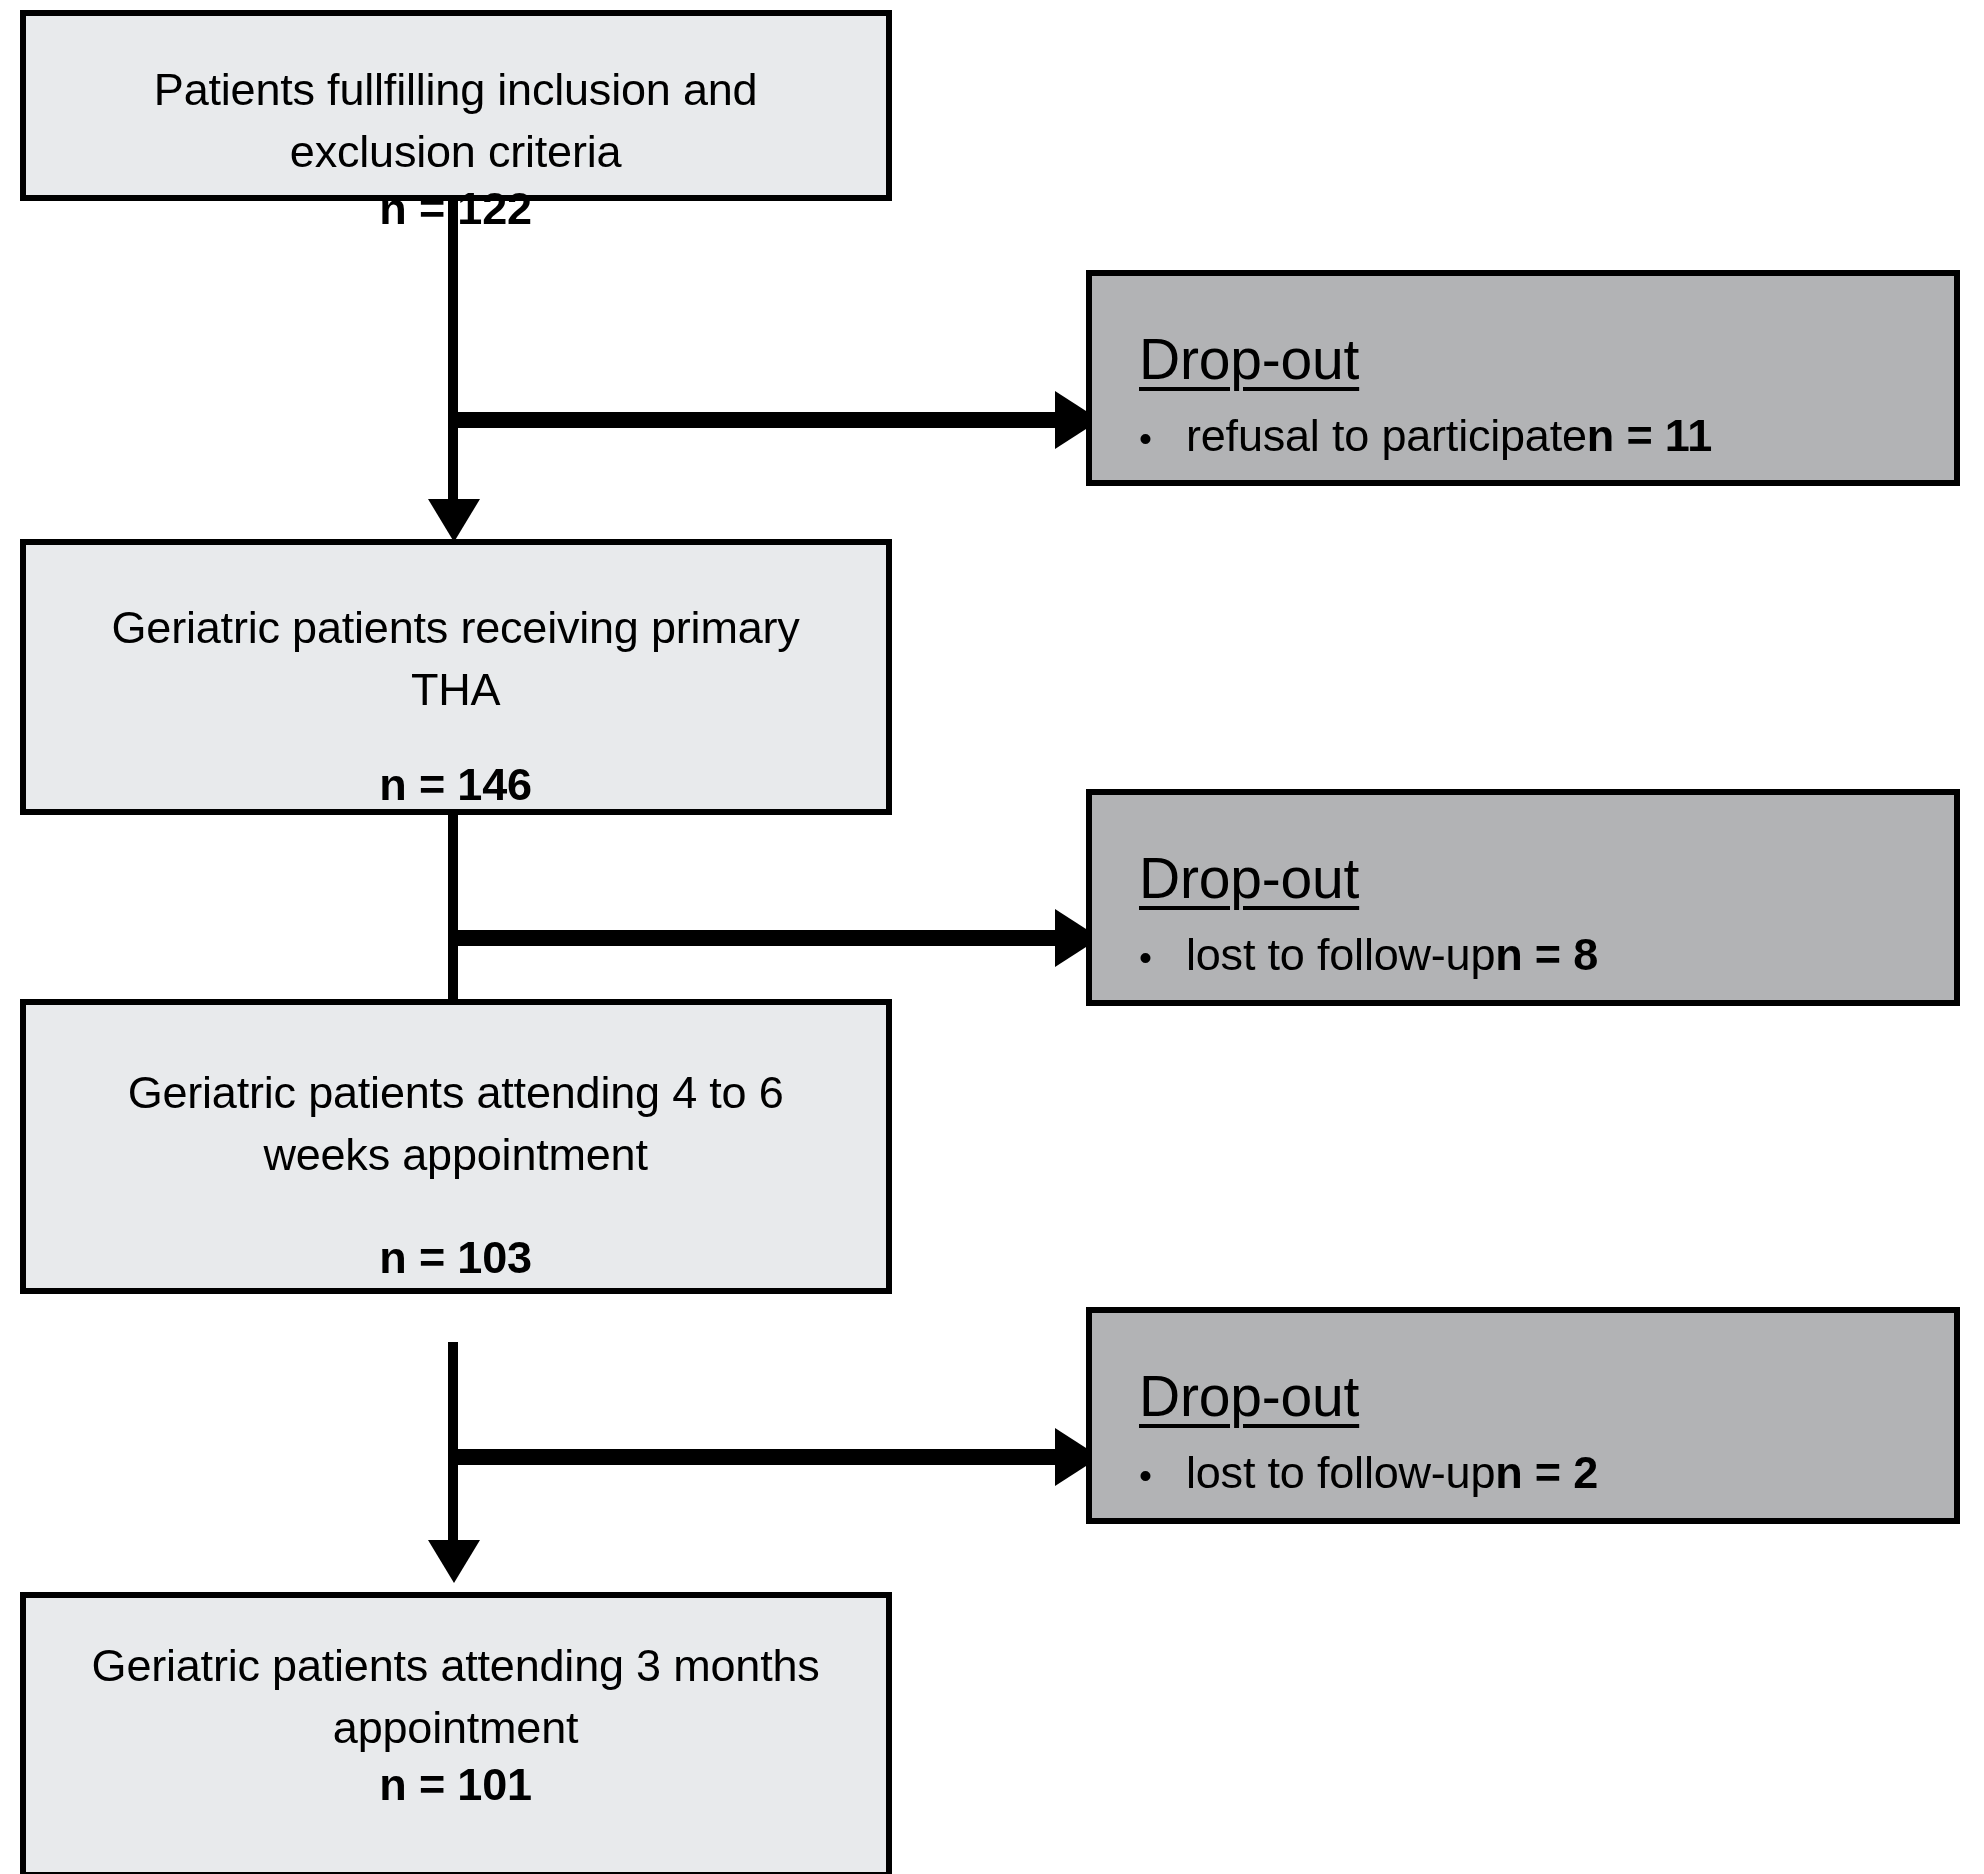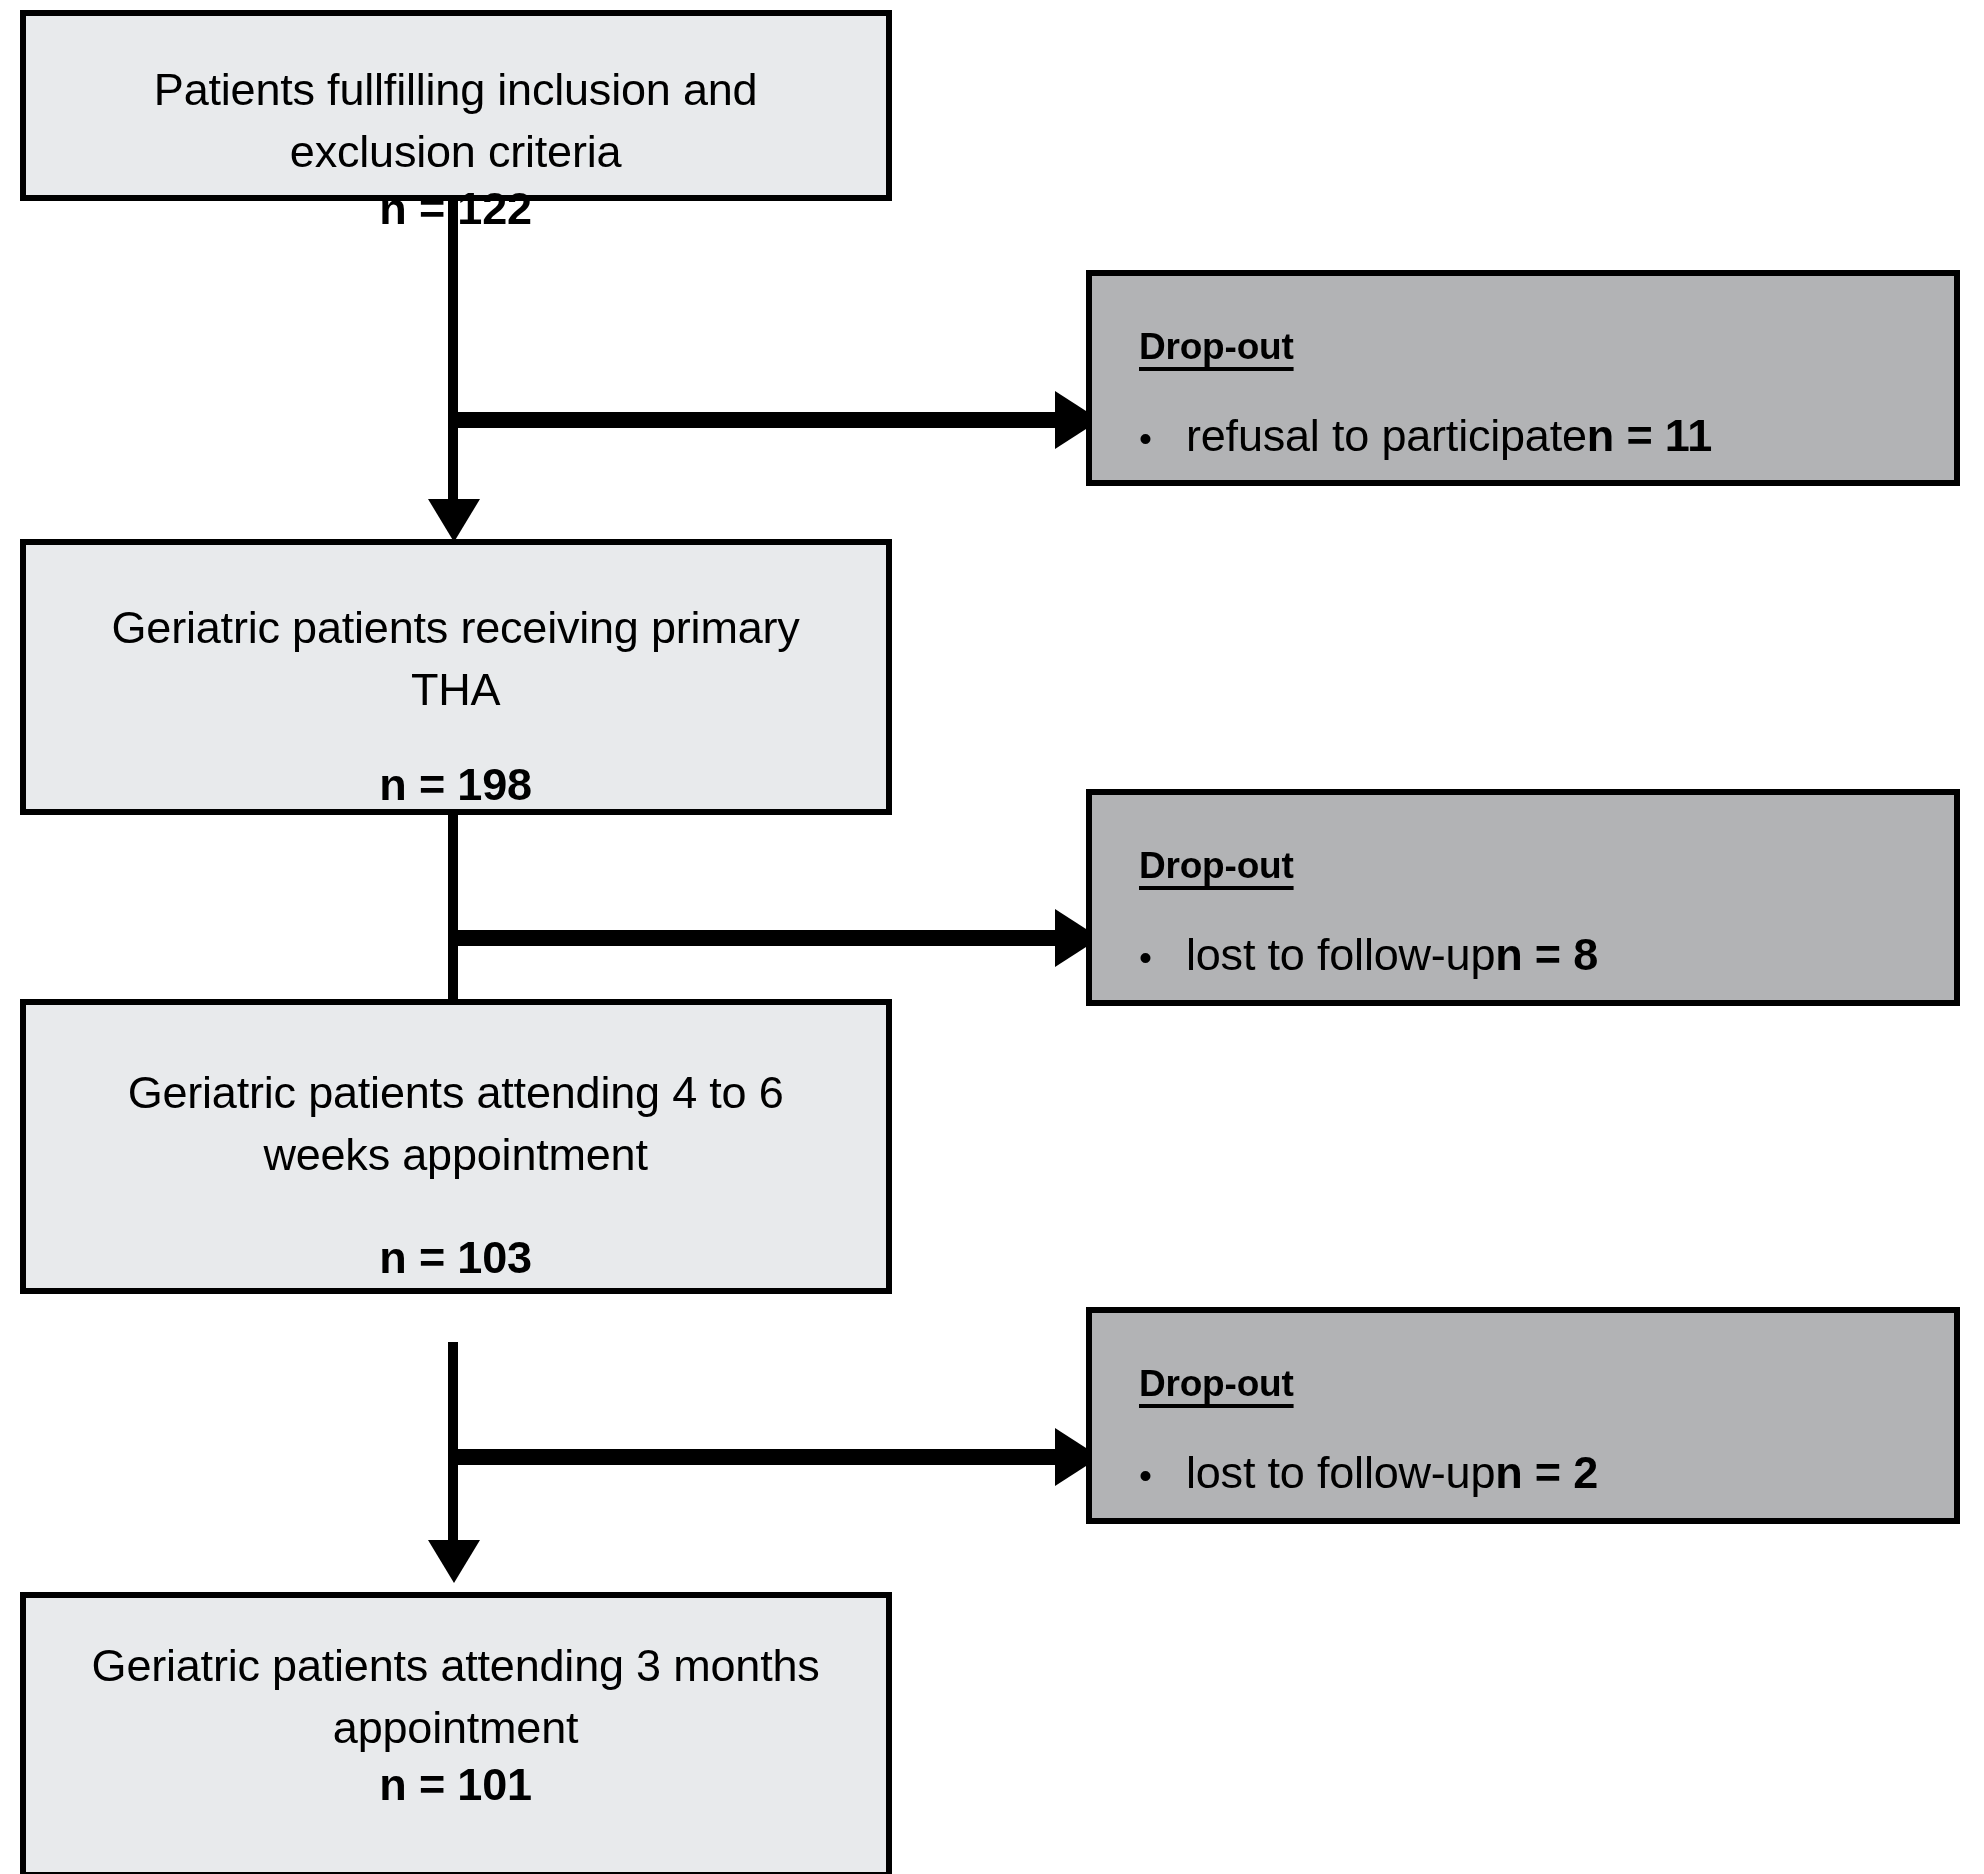--- a/index.html
+++ b/index.html
@@ -49,22 +49,22 @@
   
   .dropout-box {
     position: absolute;
     box-sizing: border-box;
     background: #b2b3b5;
     border: 6.5px solid #000000;
     z-index: 5;
   }
   .dropout-title {
     position: absolute;
-    font-size: 37px;
-    font-weight: 700;
+    font-size: 57px;
+    font-weight: 400;
     letter-spacing: -0.2px;
     text-decoration: underline;
     text-underline-offset: 8.4px;
     text-decoration-thickness: 3.7px;
   }
   .dropout-item {
     position: absolute;
     font-size: 45px;
     font-weight: 400;
     letter-spacing: -0.2px;
@@ -136,21 +136,21 @@
 
   <div class="node-box" style="left:19.6px; top:10.3px; width:872px; height:191px; justify-content:flex-start; padding-top:43px;">
     <div class="node-title">Patients fullfilling inclusion and
 exclusion criteria</div>
     <div class="node-count" style="">n = 122</div>
   </div>
 
   <div class="node-box" style="left:19.6px; top:539px; width:872px; height:276px; justify-content:flex-start; padding-top:52px;">
     <div class="node-title">Geriatric patients receiving primary
 THA</div>
-    <div class="node-count" style="margin-top:38px;">n = 198</div>
+    <div class="node-count" style="margin-top:38px;">n = 146</div>
   </div>
 
   <div class="node-box" style="left:19.6px; top:999px; width:872px; height:295px; justify-content:flex-start; padding-top:57px;">
     <div class="node-title">Geriatric patients attending 4 to 6
 weeks appointment</div>
     <div class="node-count" style="margin-top:46px;">n = 103</div>
   </div>
 
   <div class="node-box" style="left:19.6px; top:1592px; width:872px; height:286px; justify-content:flex-start; padding-top:37px;">
     <div class="node-title">Geriatric patients attending 3 months

